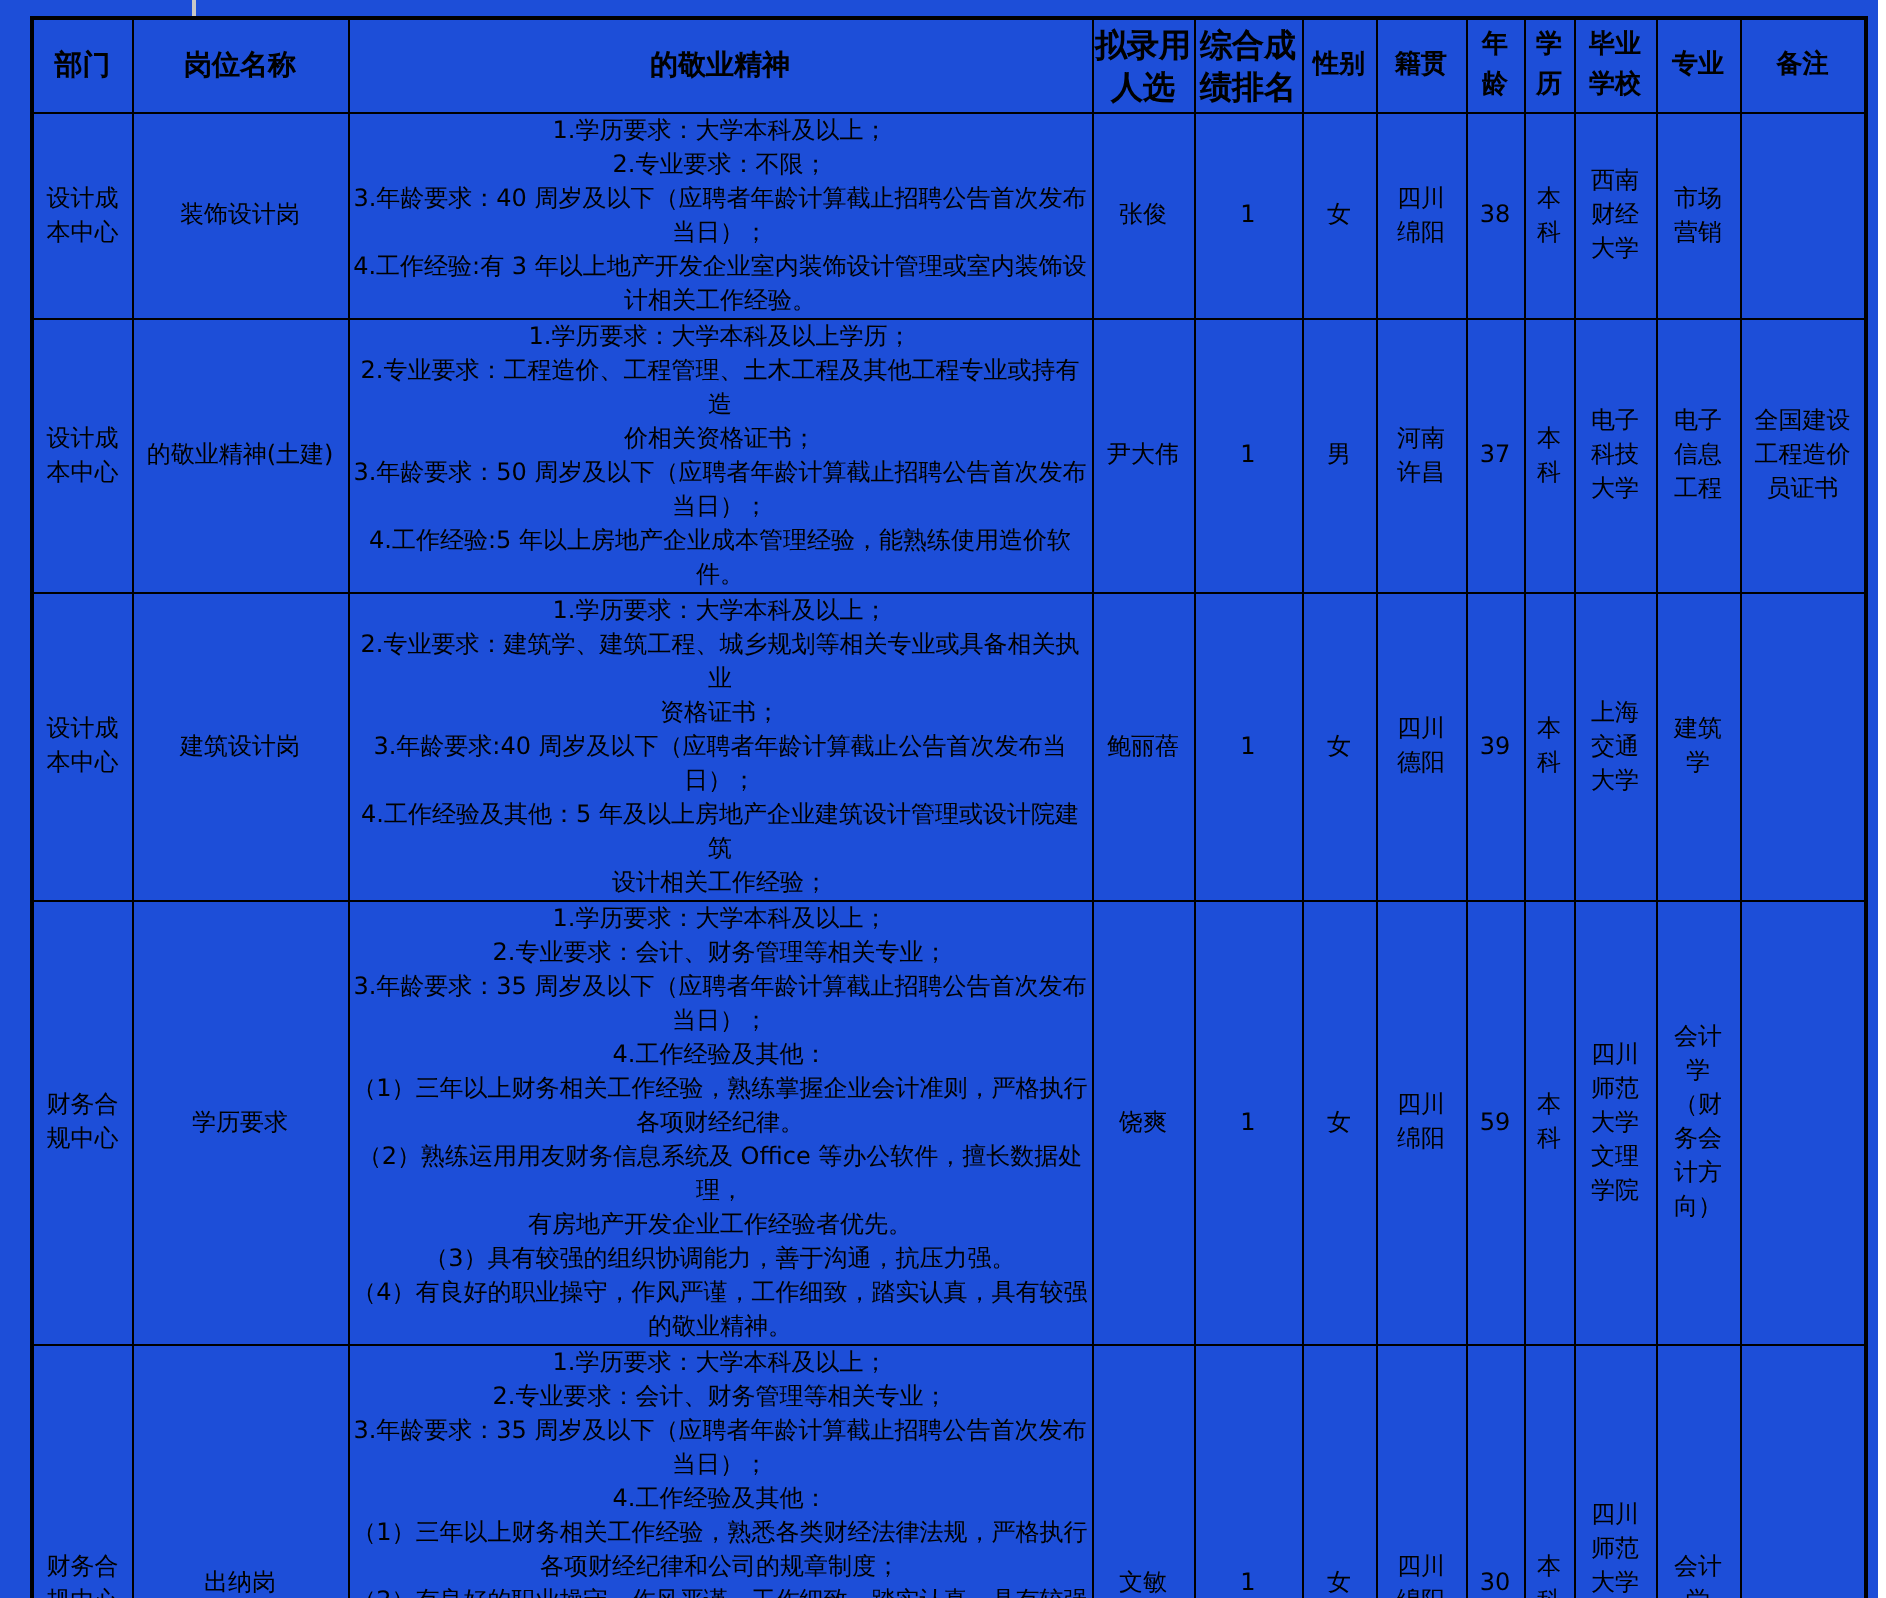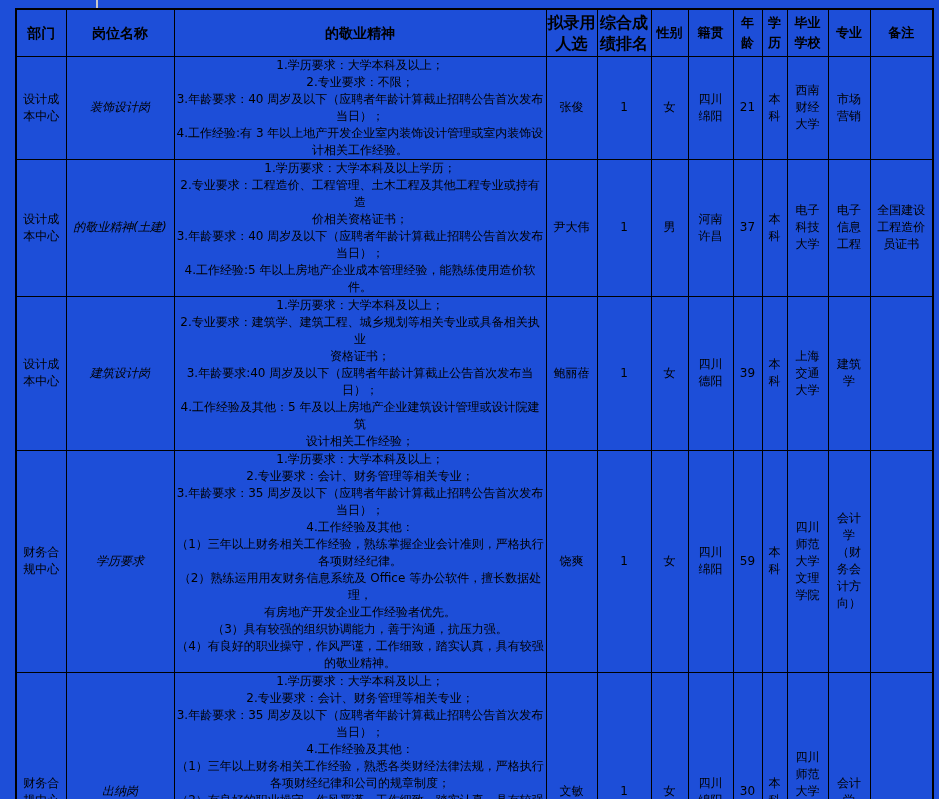--- a/index.html
+++ b/index.html
@@ -53,21 +53,21 @@
     white-space: pre-line;
     padding: 0 1px;
   }
   td.req {
     text-align: left;
     white-space: pre;
     line-height: 16.4px;
     padding: 0 2px 0 6px;
     margin-top: 32px;
   }
-  td.pos { white-space: pre; font-style: italic; }
+  td.pos { white-space: pre; }
 </style>
 </head>
 <body>
 
 <div class="sheet">
   <div class="gridline-artifact"></div>
 
   <table class="recruit">
     <colgroup>
       <col style="width:50px">
@@ -113,38 +113,38 @@
 2.专业要求：不限；
 3.年龄要求：40 周岁及以下（应聘者年龄计算截止招聘公告首次发布
 当日）；
 4.工作经验:有 3 年以上地产开发企业室内装饰设计管理或室内装饰设
 计相关工作经验。</td>
         <td>张俊</td>
         <td>1</td>
         <td>女</td>
         <td>四川
 绵阳</td>
-        <td>21</td>
+        <td>38</td>
         <td>本
 科</td>
         <td>西南
 财经
 大学</td>
         <td>市场
 营销</td>
         <td></td>
       </tr>
       <tr style="height:110px">
         <td>设计成
 本中心</td>
         <td class="pos">的敬业精神(土建)</td>
         <td class="req">1.学历要求：大学本科及以上学历；
 2.专业要求：工程造价、工程管理、土木工程及其他工程专业或持有造
 价相关资格证书；
-3.年龄要求：40 周岁及以下（应聘者年龄计算截止招聘公告首次发布
+3.年龄要求：50 周岁及以下（应聘者年龄计算截止招聘公告首次发布
 当日）；
 4.工作经验:5 年以上房地产企业成本管理经验，能熟练使用造价软件。</td>
         <td>尹大伟</td>
         <td>1</td>
         <td>男</td>
         <td>河南
 许昌</td>
         <td>37</td>
         <td>本
 科</td>

